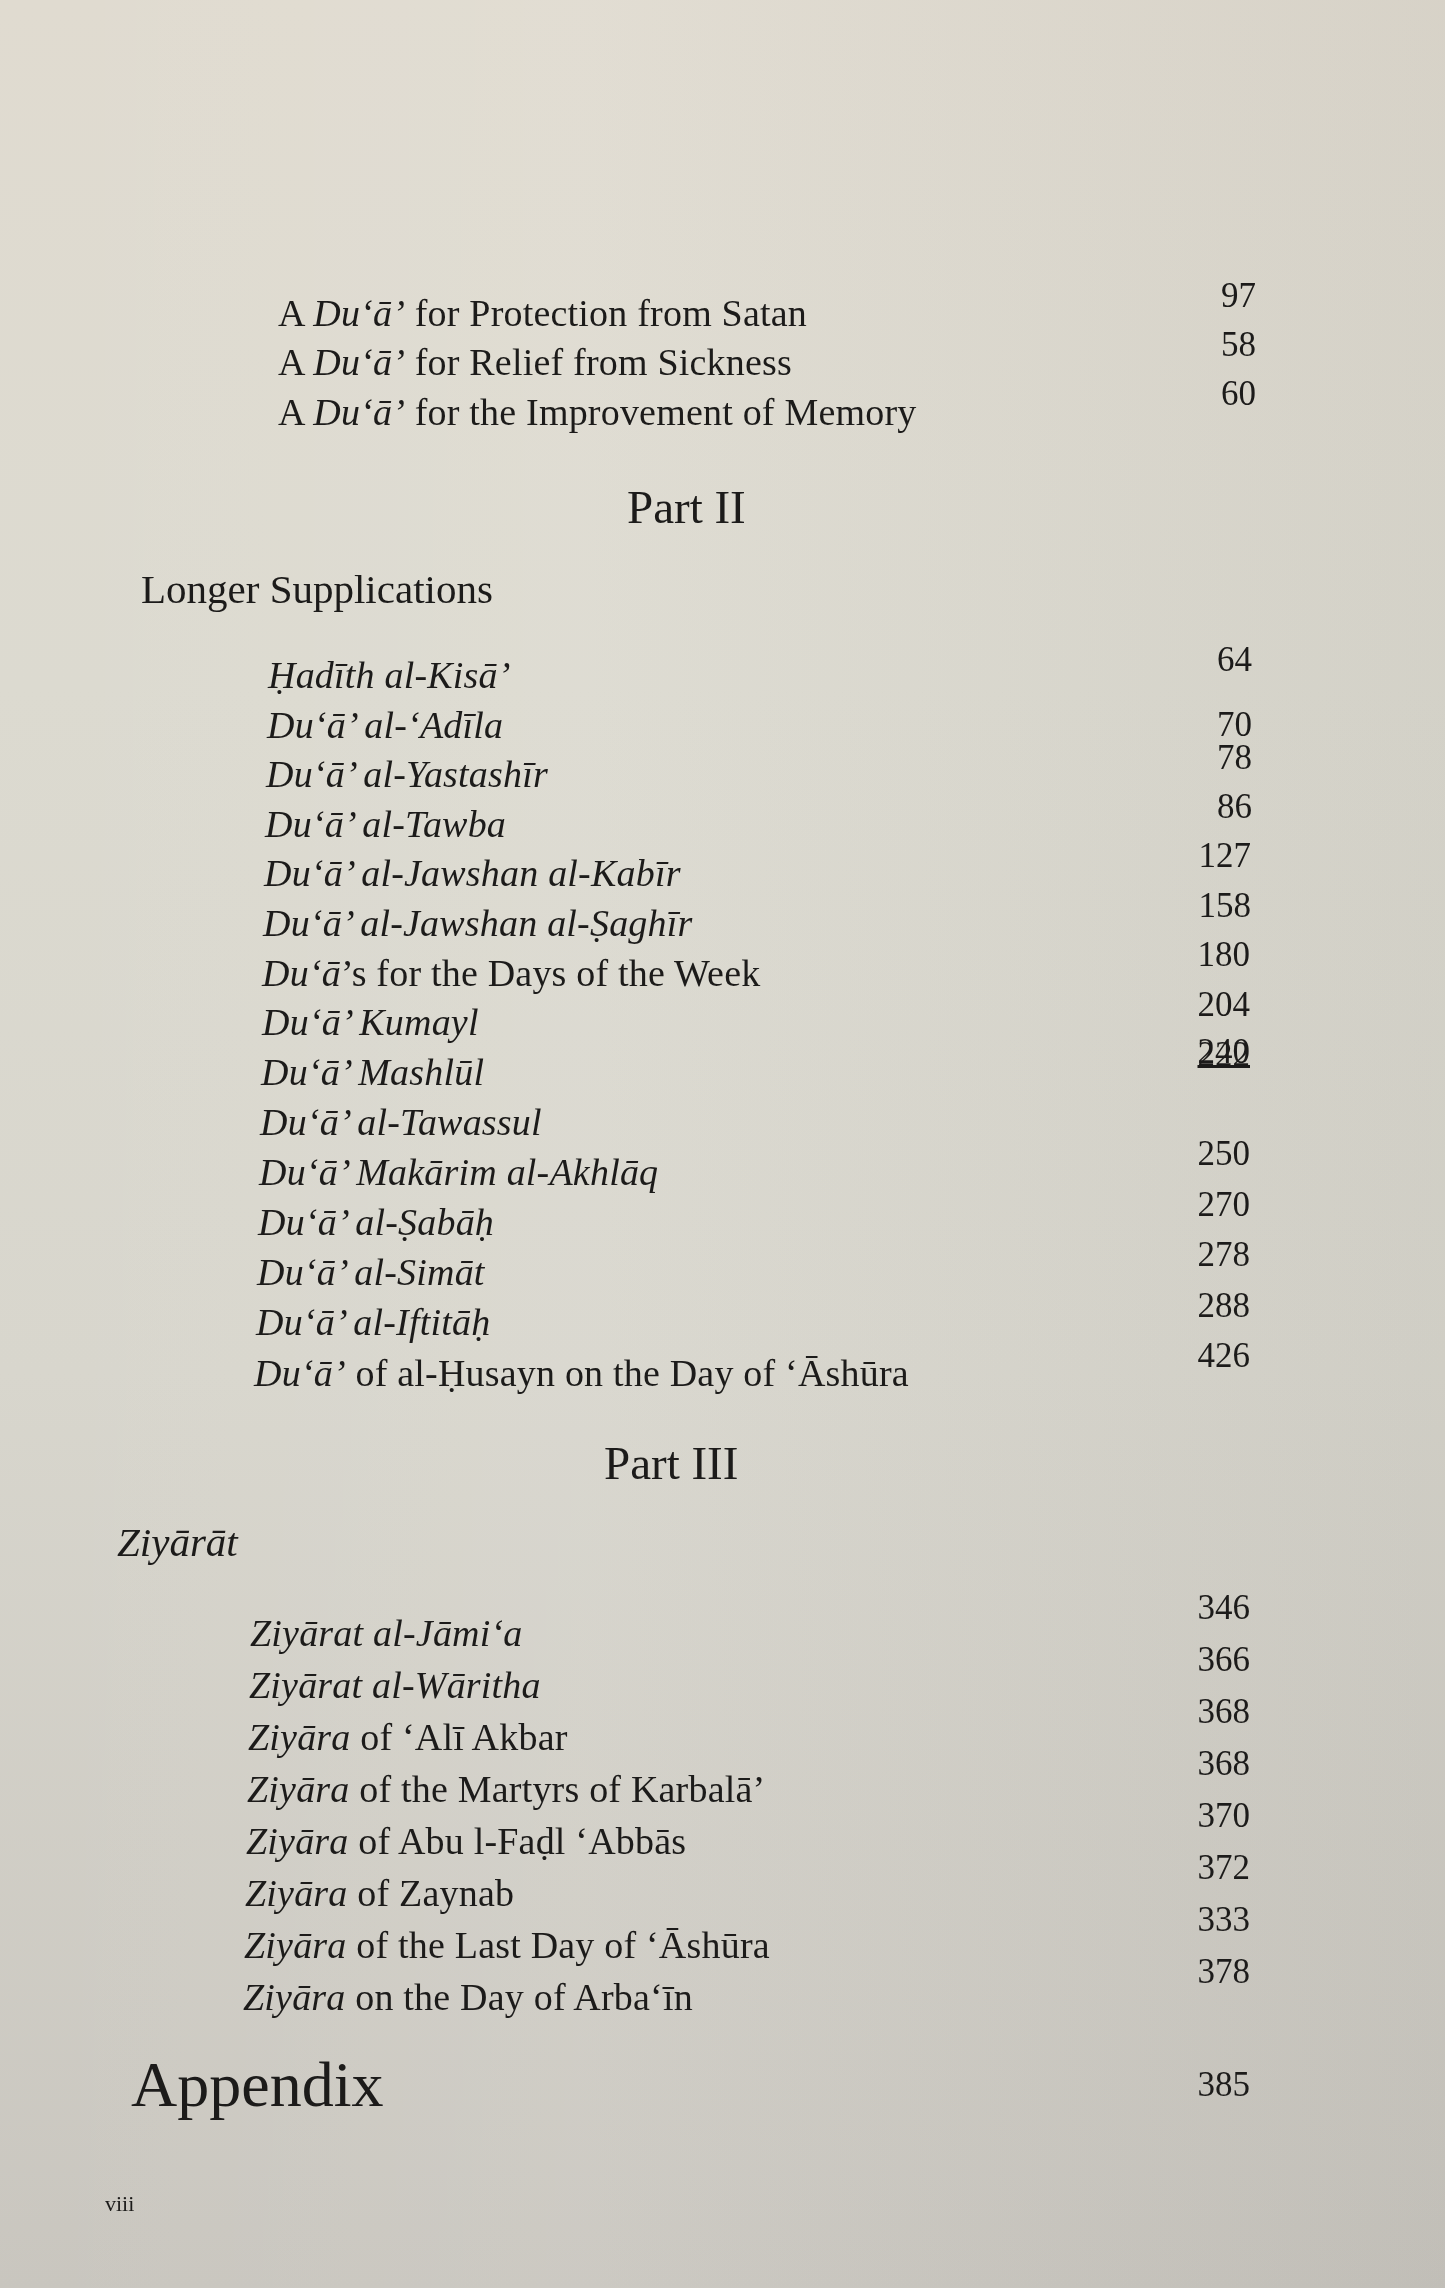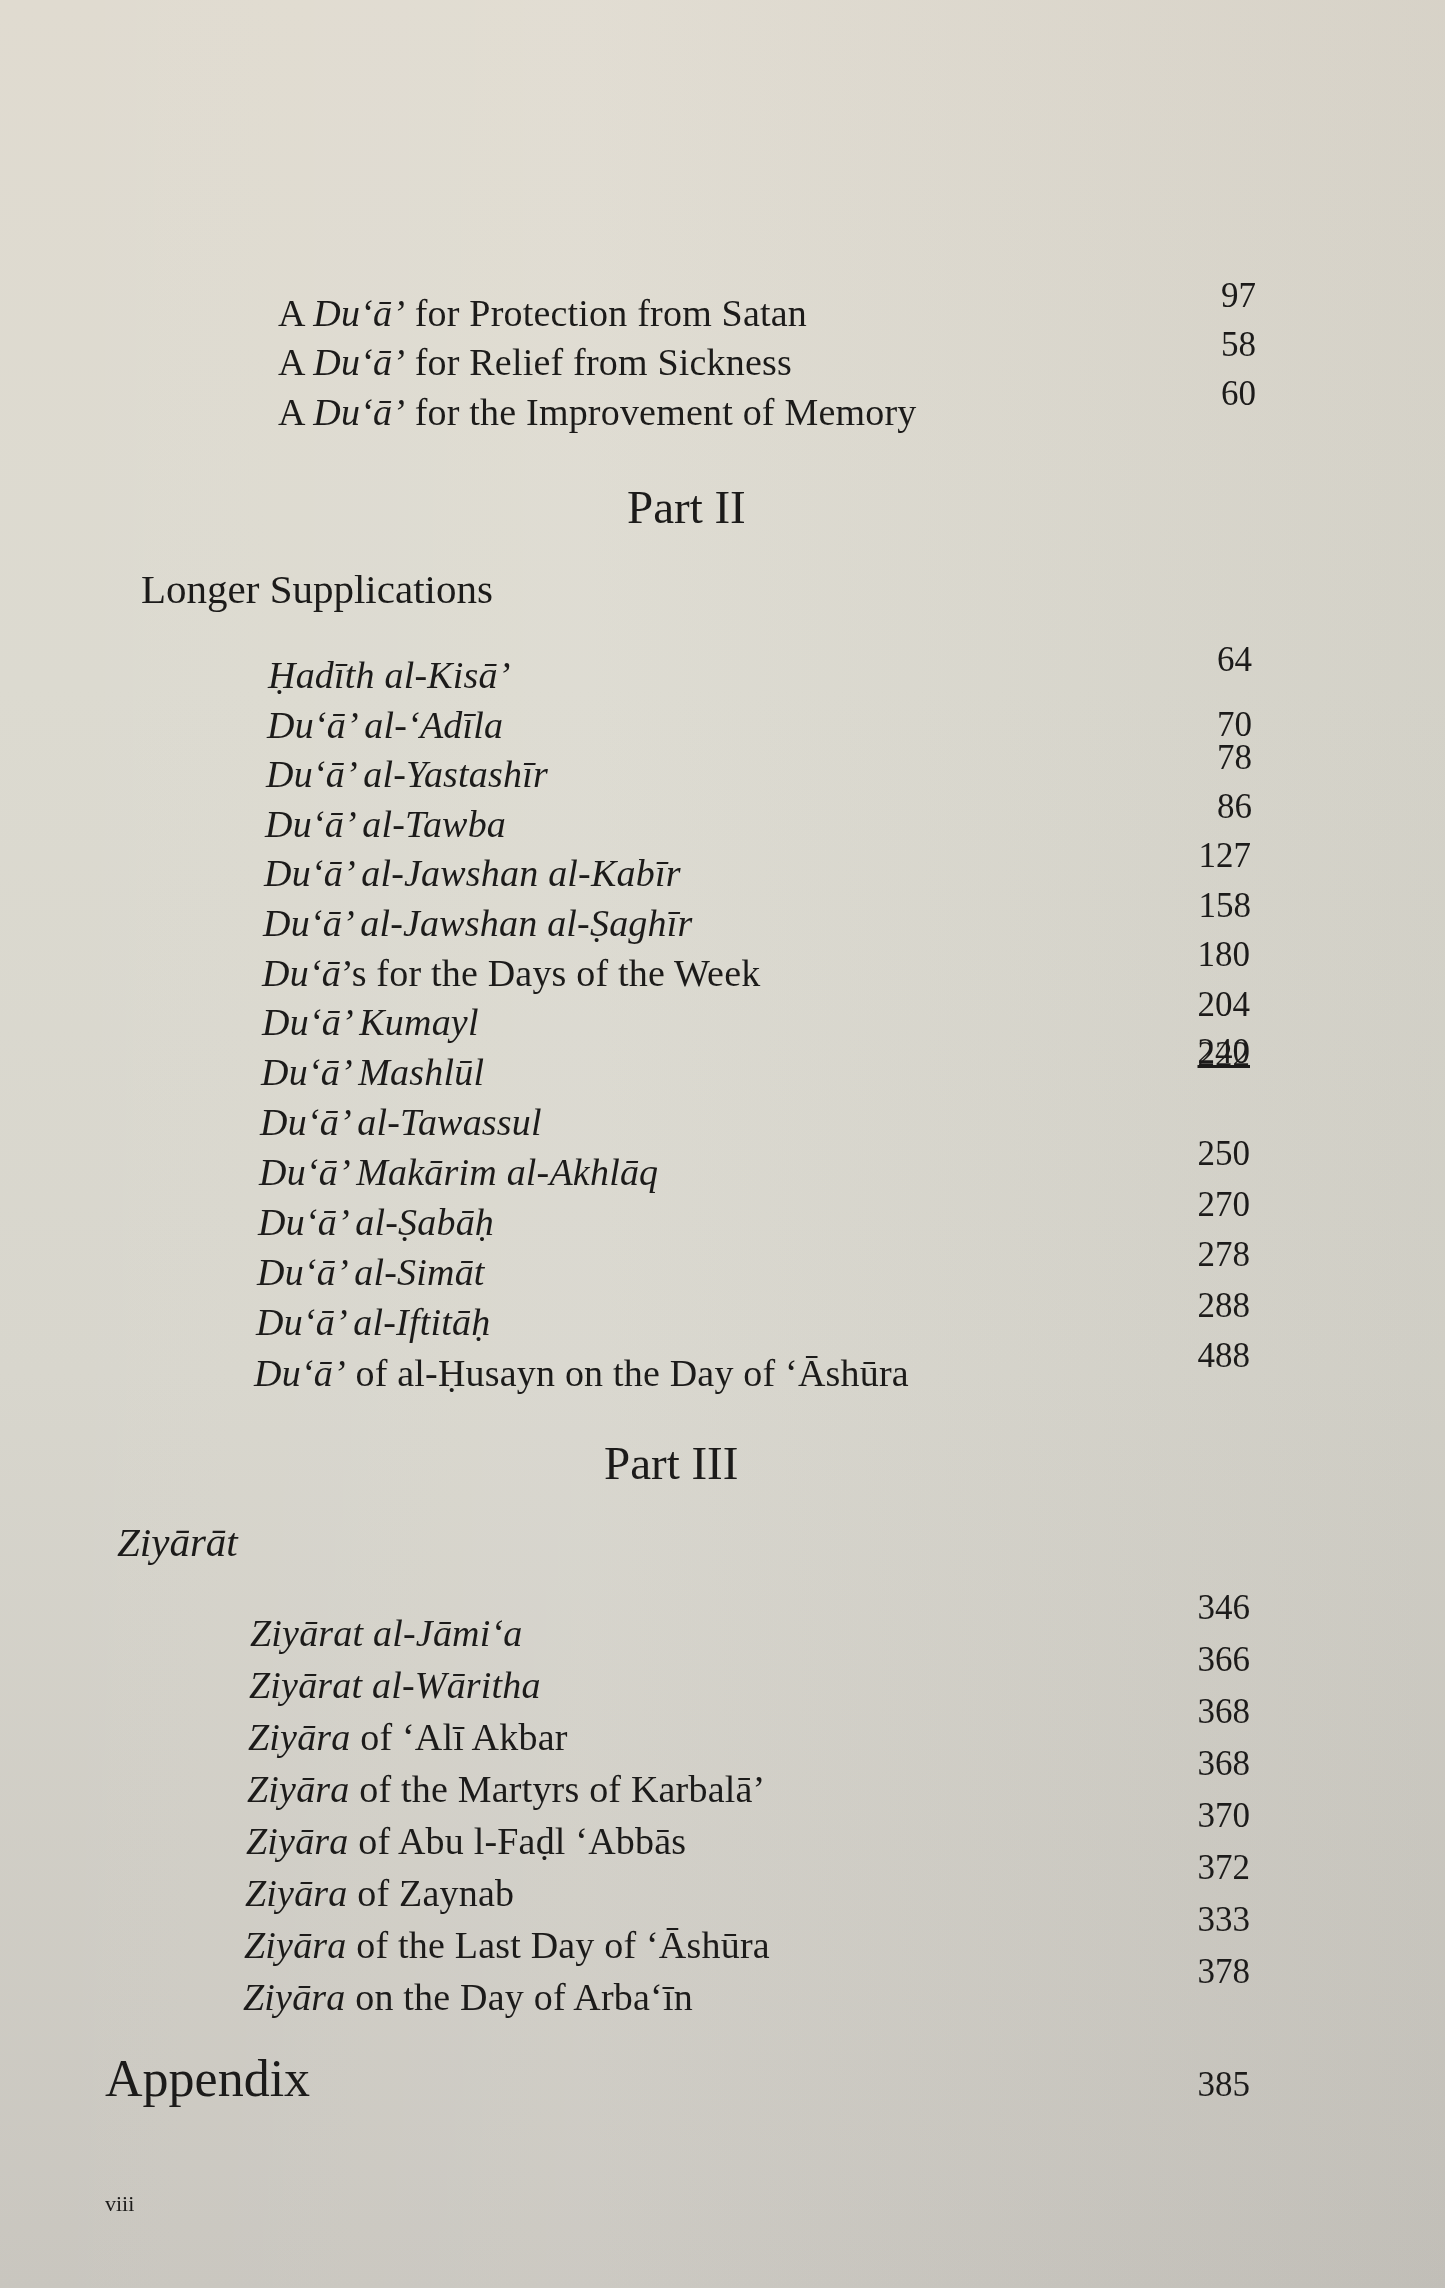--- a/index.html
+++ b/index.html
@@ -15,21 +15,21 @@
   .page-shade {
     position: absolute; inset: 0;
     background: linear-gradient(90deg, rgba(255,255,255,0.00) 0%, rgba(255,255,255,0.06) 40%, rgba(0,0,0,0.04) 100%);
     pointer-events: none;
   }
   .abs { position: absolute; white-space: nowrap; }
   .entry { font-size: 38px; line-height: 1; letter-spacing: 0.2px; margin-top: 32px; }
   .num { font-size: 35px; line-height: 1; text-align: right; width: 120px; }
   .part-title { font-size: 47px; line-height: 1; }
   .section-head { font-size: 41px; line-height: 1; }
-  .appendix { font-size: 52px; line-height: 1; }
+  .appendix { font-size: 64px; line-height: 1; margin-left: 26px; }
   .folio { font-size: 22px; line-height: 1; }
   i { font-style: italic; }
 </style>
 </head>
 <body>
 
 <div class="page-shade"></div>
 
 <div>
   <div class="abs entry" style="left:278px; top:262px;">
@@ -74,21 +74,21 @@
     <div class="abs num" style="left: 1130px; top: 1034px; text-decoration: underline;">240</div>
     <div class="abs entry" style="left: 259px; top: 1121px;"><i>Du‘ā’ Makārim al-Akhlāq</i><span></span></div>
     <div class="abs num" style="left: 1130px; top: 1136px;">250</div>
     <div class="abs entry" style="left: 258px; top: 1171px;"><i>Du‘ā’ al-Ṣabāḥ</i><span></span></div>
     <div class="abs num" style="left: 1130px; top: 1187px;">270</div>
     <div class="abs entry" style="left: 257px; top: 1221px;"><i>Du‘ā’ al-Simāt</i><span></span></div>
     <div class="abs num" style="left: 1130px; top: 1237px;">278</div>
     <div class="abs entry" style="left: 256px; top: 1271px;"><i>Du‘ā’ al-Iftitāḥ</i><span></span></div>
     <div class="abs num" style="left: 1130px; top: 1288px;">288</div>
     <div class="abs entry" style="left: 254px; top: 1322px;"><i>Du‘ā’</i><span> of al-Ḥusayn on the Day of ‘Āshūra</span></div>
-    <div class="abs num" style="left: 1130px; top: 1338px;">488</div>
+    <div class="abs num" style="left: 1130px; top: 1338px;">426</div>
   </div>
 
 <div class="abs part-title" style="left:604px; top:1440px;">Part III</div>
 <div class="abs section-head" style="left:117px; top:1522px;"><i>Ziyārāt</i></div>
 
 <div id="part3-list">
     <div class="abs entry" style="left: 250px; top: 1582px;"><i>Ziyārat al-Jāmi‘a</i><span></span></div>
     <div class="abs num" style="left: 1130px; top: 1590px;">346</div>
     <div class="abs entry" style="left: 249px; top: 1634px;"><i>Ziyārat al-Wāritha</i><span></span></div>
     <div class="abs num" style="left: 1130px; top: 1642px;">366</div>

